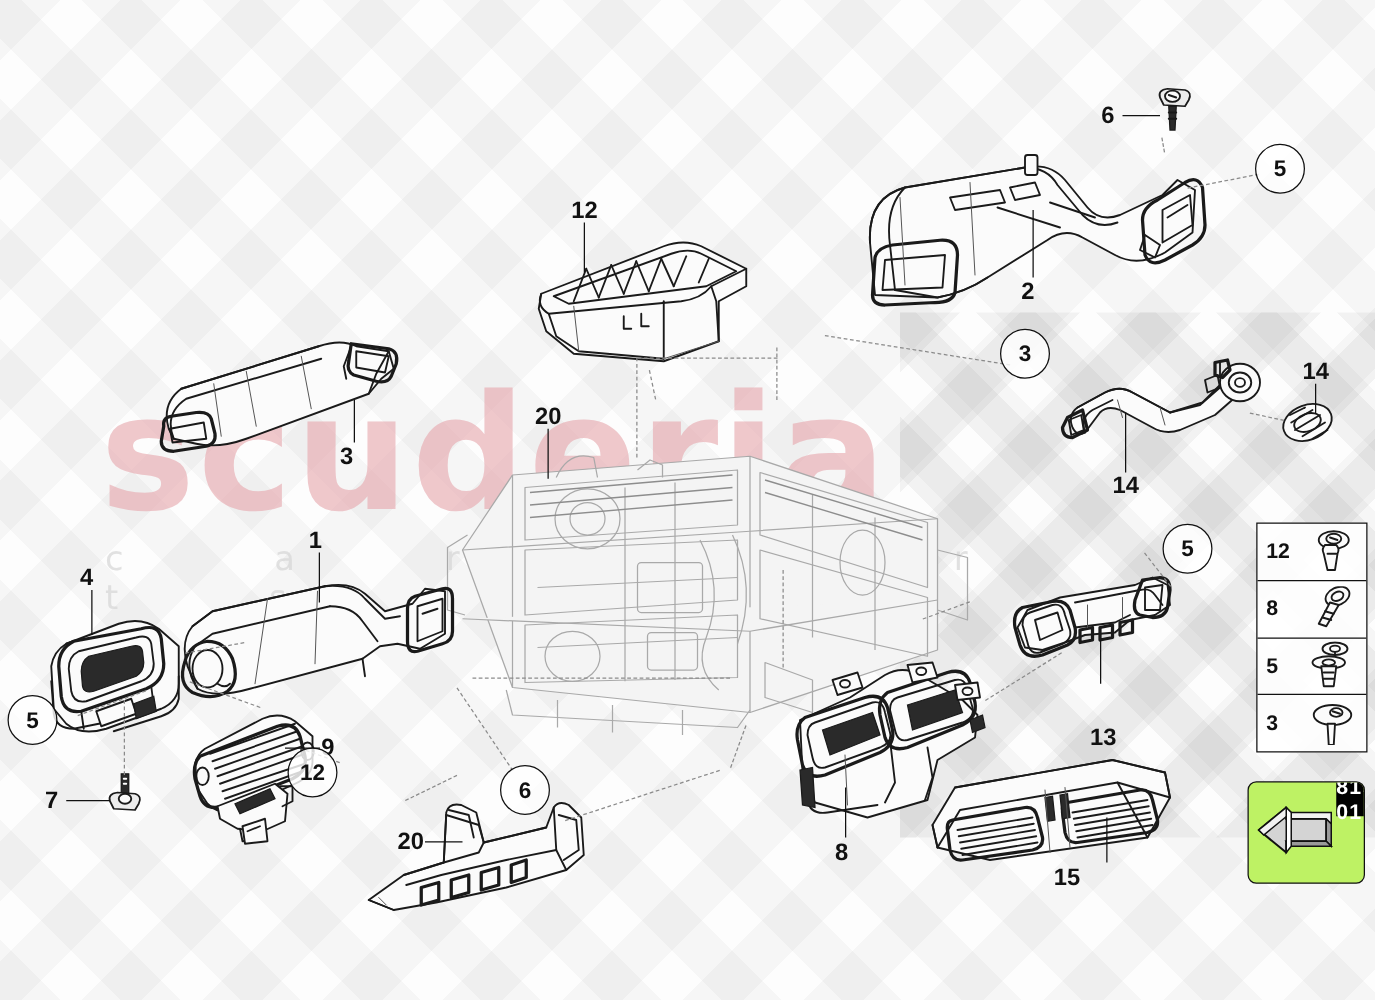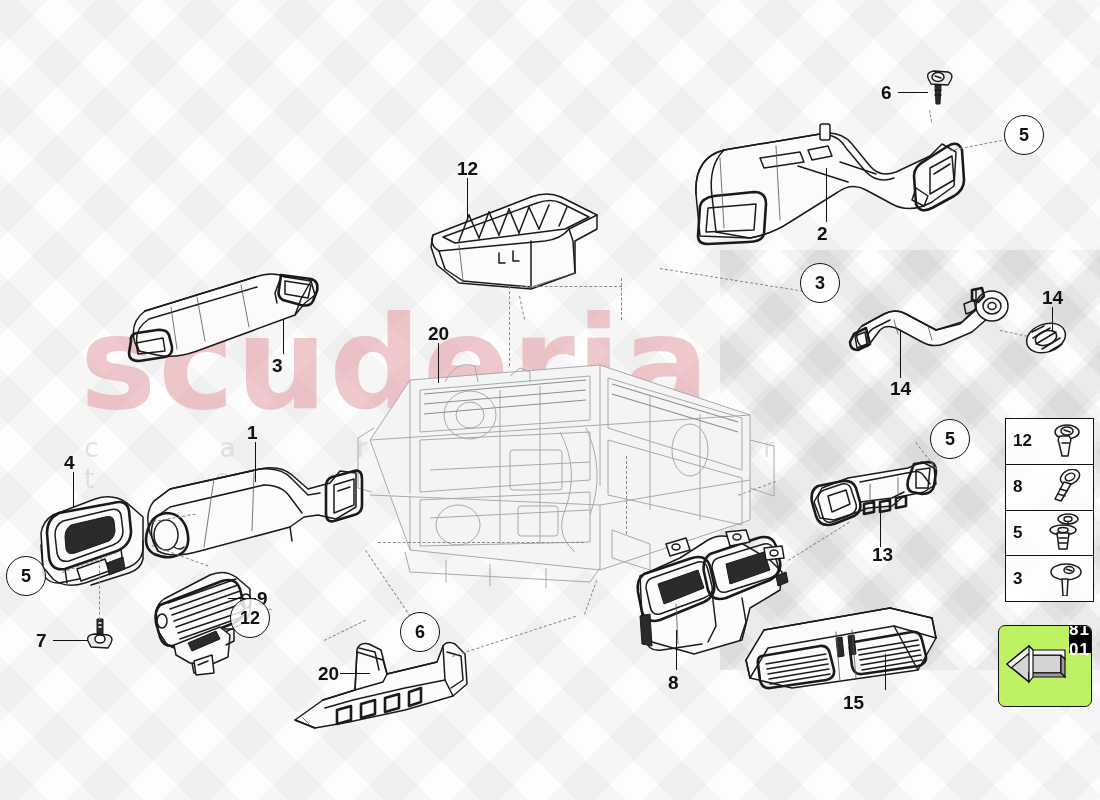--- a/index.html
+++ b/index.html
@@ -454,21 +454,21 @@
 
   <div class="cnum" style="left:257px;top:588px">9</div>
   <div class="lead h" style="left:228px;top:598px;width:28px"></div>
 
   <div class="cnum" style="left:318px;top:663px">20</div>
   <div class="lead h" style="left:340px;top:673px;width:30px"></div>
 
   <div class="cnum" style="left:668px;top:672px">8</div>
   <div class="lead v" style="left:676px;top:630px;height:40px"></div>
 
-  <div class="cnum" style="left:872px;top:544px">13</div>
+  <div class="cnum" style="left:872px;top:580px">13</div>
   <div class="lead v" style="left:880px;top:512px;height:35px"></div>
 
   <div class="cnum" style="left:843px;top:692px">15</div>
   <div class="lead v" style="left:885px;top:654px;height:36px"></div>
 
   <div class="balloon" style="left:1004px;top:115px">5</div>
   <div class="balloon" style="left:800px;top:263px">3</div>
   <div class="balloon" style="left:930px;top:419px">5</div>
   <div class="balloon" style="left:6px;top:556px">5</div>
   <div class="balloon" style="left:230px;top:598px">12</div>

